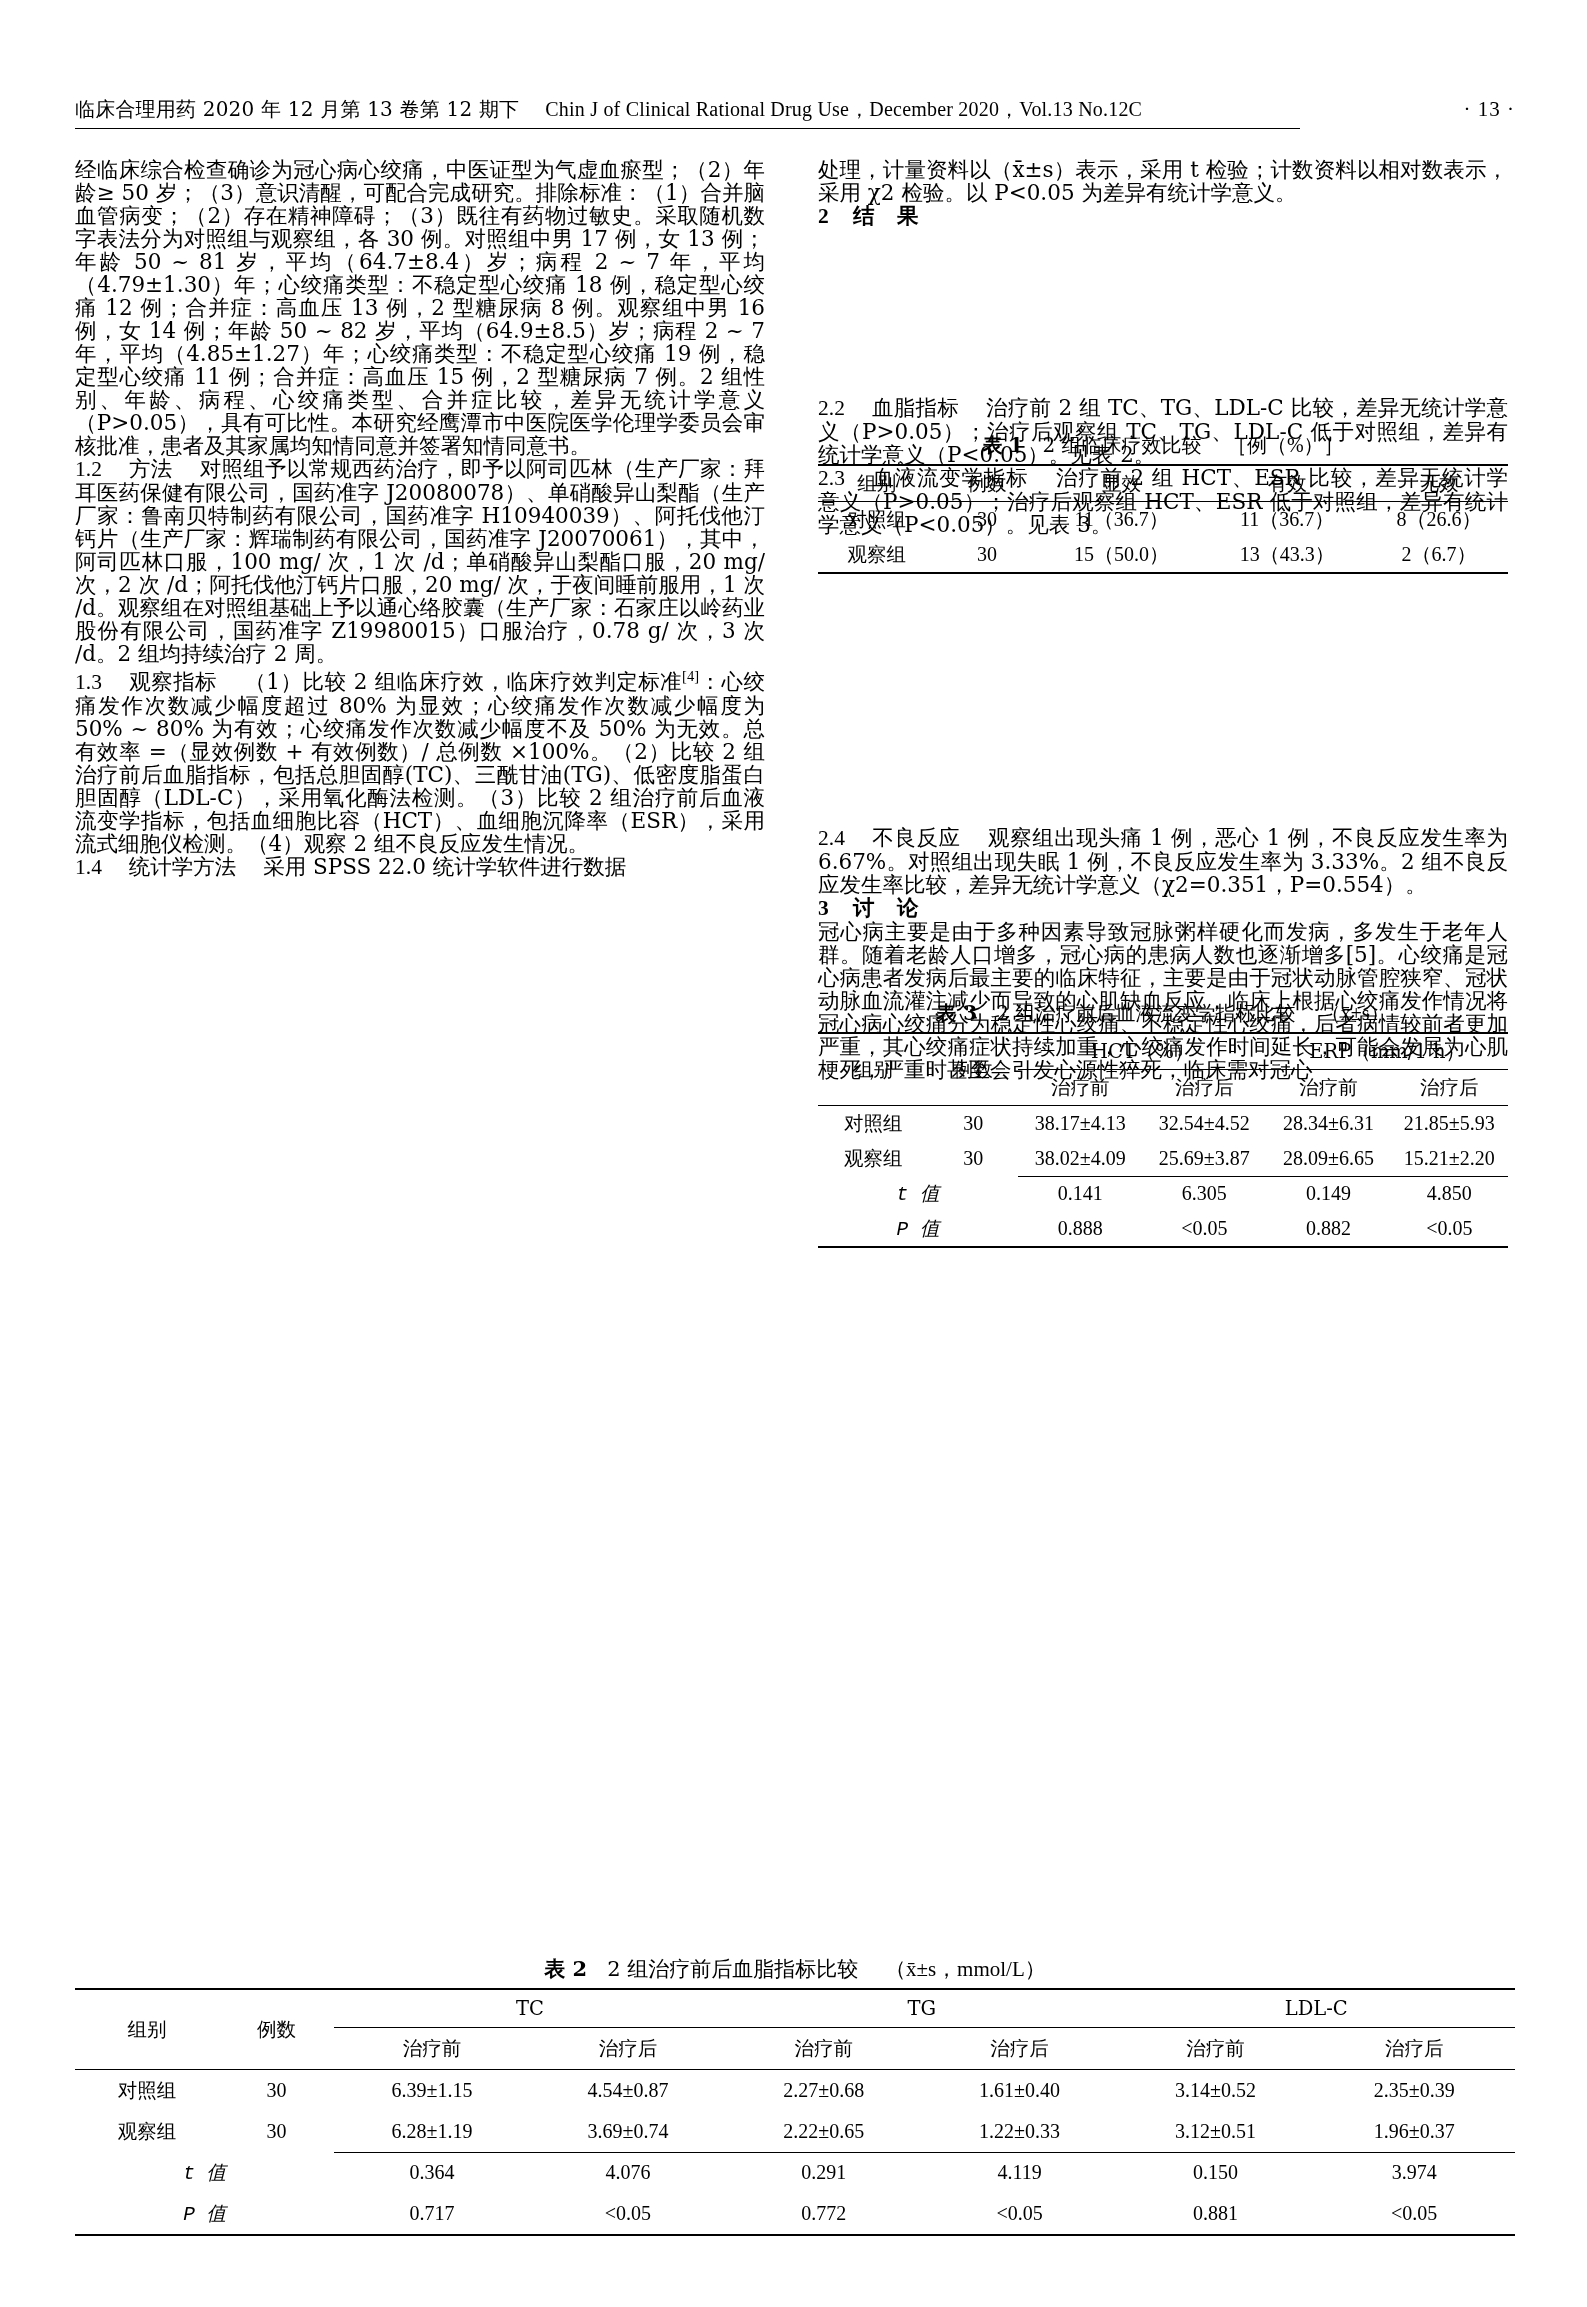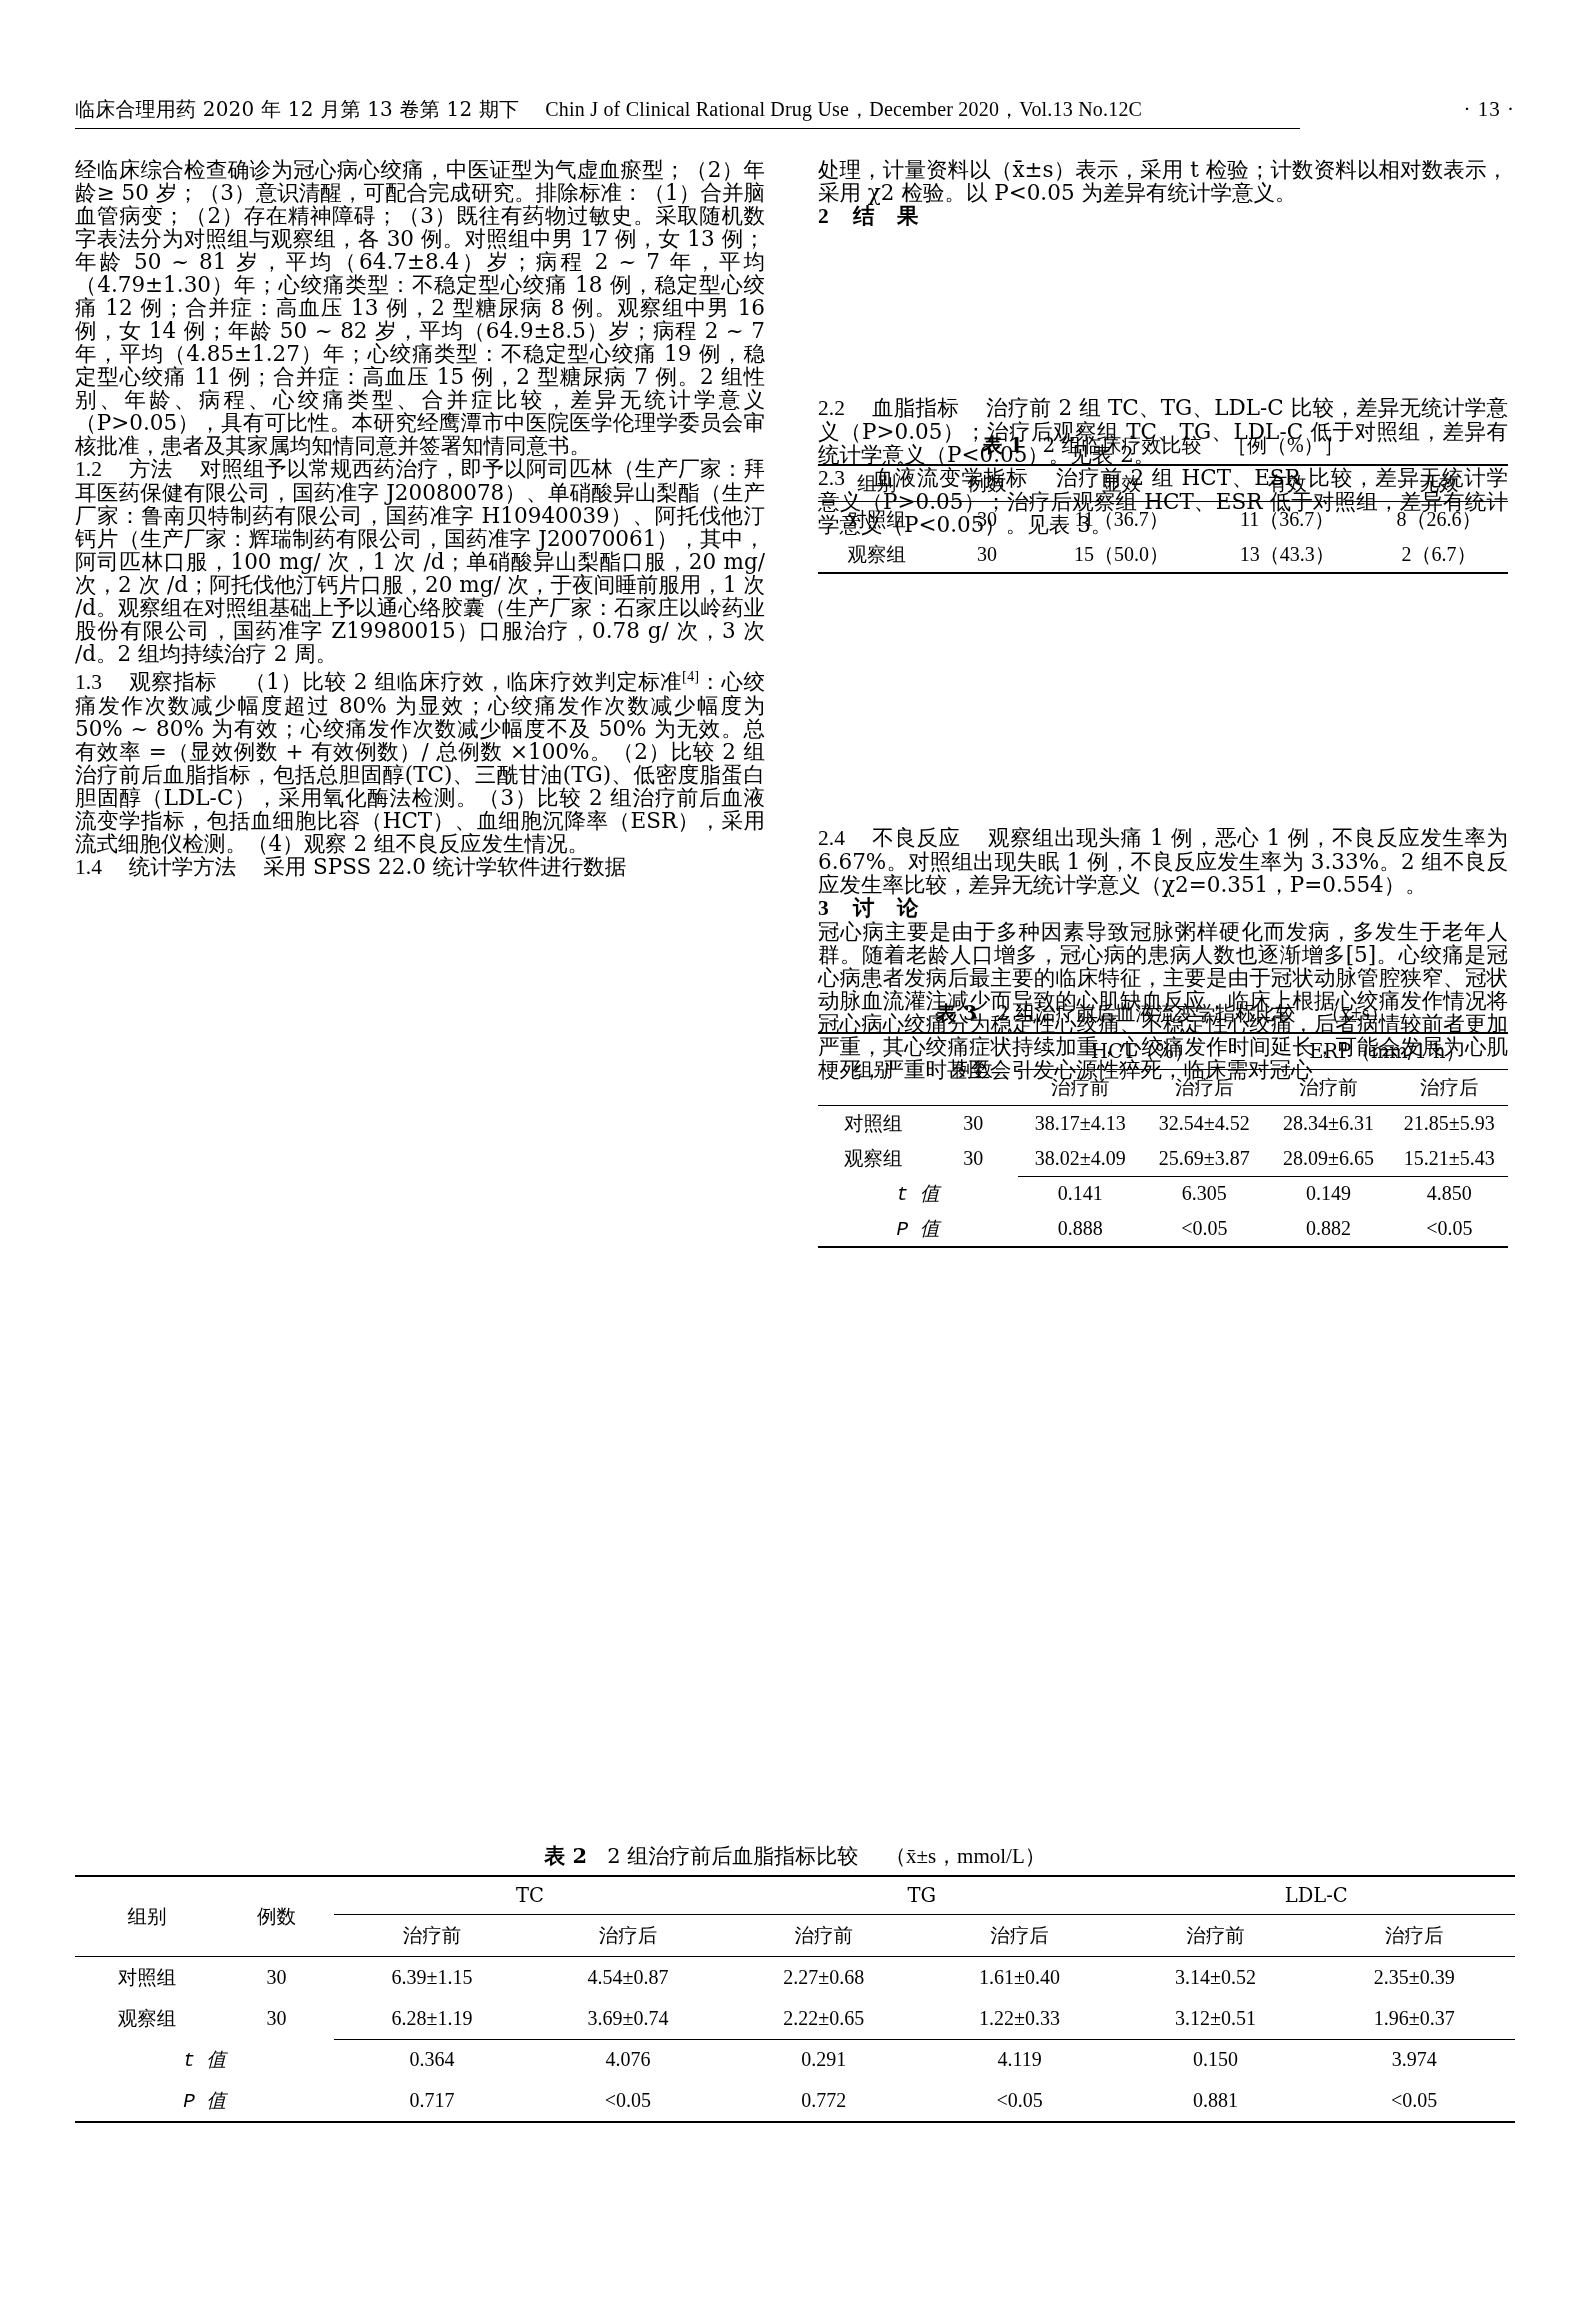--- a/index.html
+++ b/index.html
@@ -101,21 +101,21 @@
   .tb-top   { border-top: 2.4px solid #000; }
   .tb-mid   { border-bottom: 1.1px solid #000; }
   .tb-bot   { border-bottom: 2.4px solid #000; }
 
   .spanhdr { border-bottom: 1.1px solid #000; }
 
   
   .tbl2-wrap {
     position: absolute;
     left: 75px;
-    top: 1842px;
+    top: 1955px;
     width: 1440px;
   }
   table.dt2 {
     border-collapse: collapse;
     width: 100%;
     font-size: 19.5px;
     font-family: "DejaVu Serif", serif;
   }
   table.dt2 td {
     text-align: center;
@@ -236,21 +236,21 @@
         <td class="numcell">32.54±4.52</td>
         <td class="numcell">28.34±6.31</td>
         <td class="numcell">21.85±5.93</td>
       </tr>
       <tr>
         <td>观察组</td>
         <td class="numcell">30</td>
         <td class="numcell tb-mid">38.02±4.09</td>
         <td class="numcell tb-mid">25.69±3.87</td>
         <td class="numcell tb-mid">28.09±6.65</td>
-        <td class="numcell tb-mid">15.21±5.43</td>
+        <td class="numcell tb-mid">15.21±2.20</td>
       </tr>
       <tr>
         <td colspan="2" class="it">t 值</td>
         <td class="numcell">0.141</td>
         <td class="numcell">6.305</td>
         <td class="numcell">0.149</td>
         <td class="numcell">4.850</td>
       </tr>
       <tr class="tb-bot">
         <td colspan="2" class="it">P 值</td>

